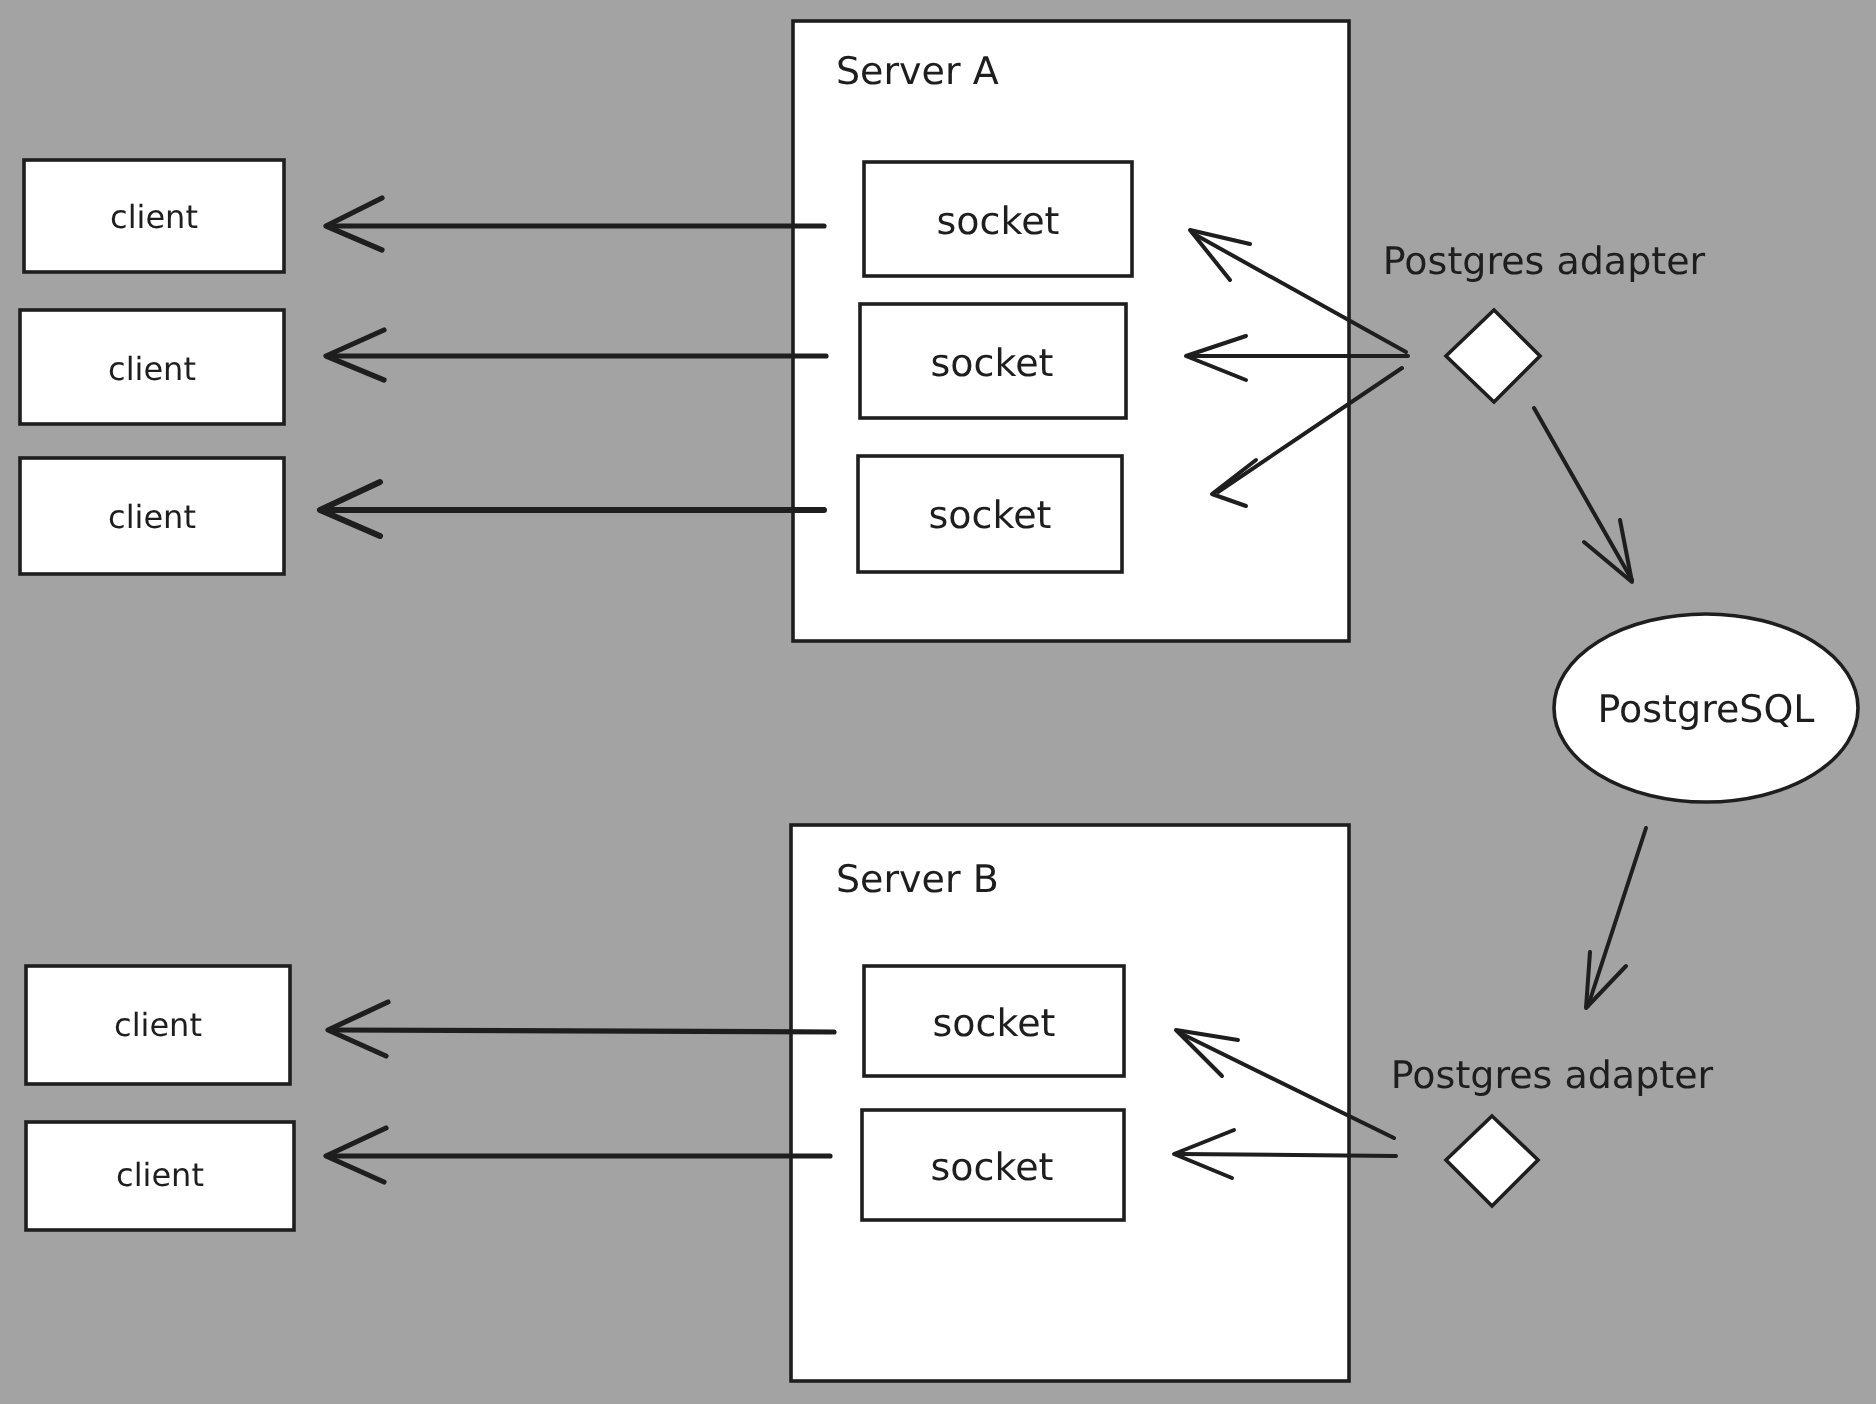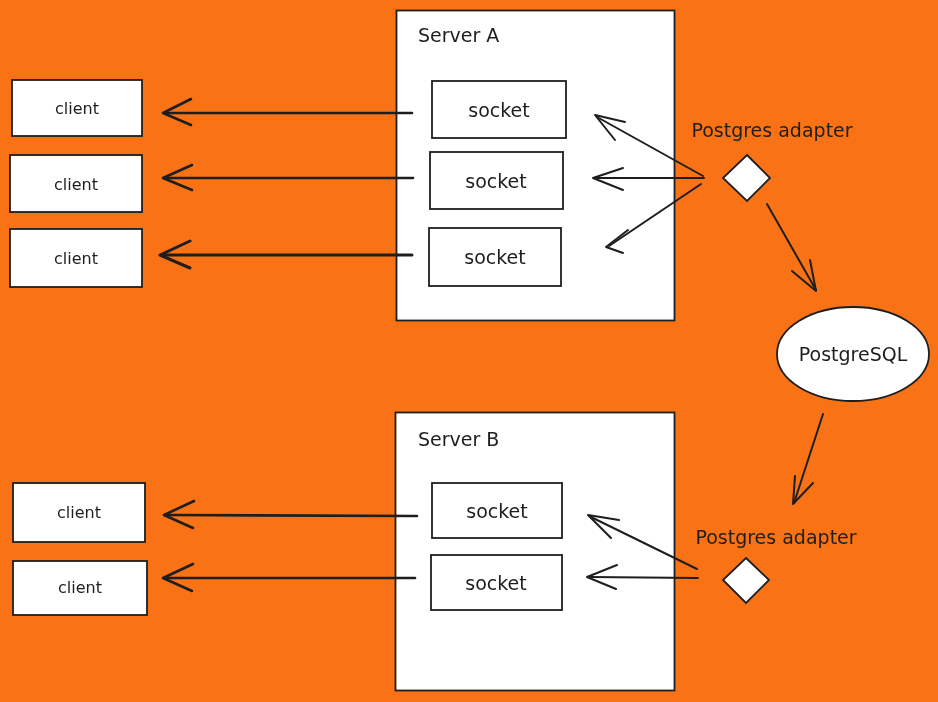--- a/index.html
+++ b/index.html
@@ -4,21 +4,21 @@
 <style>
   html, body {
     margin: 0;
     padding: 0;
     background: #ffffff;
   }
   .canvas {
     position: relative;
     width: 938px;
     height: 702px;
-    background: #f97316;
+    background: #a3a3a3;
     overflow: hidden;
   }
   svg { display: block; }
   .box {
     fill: #ffffff;
     stroke: #1e1e1e;
     stroke-width: 1.8;
   }
   .shape {
     fill: #ffffff;

